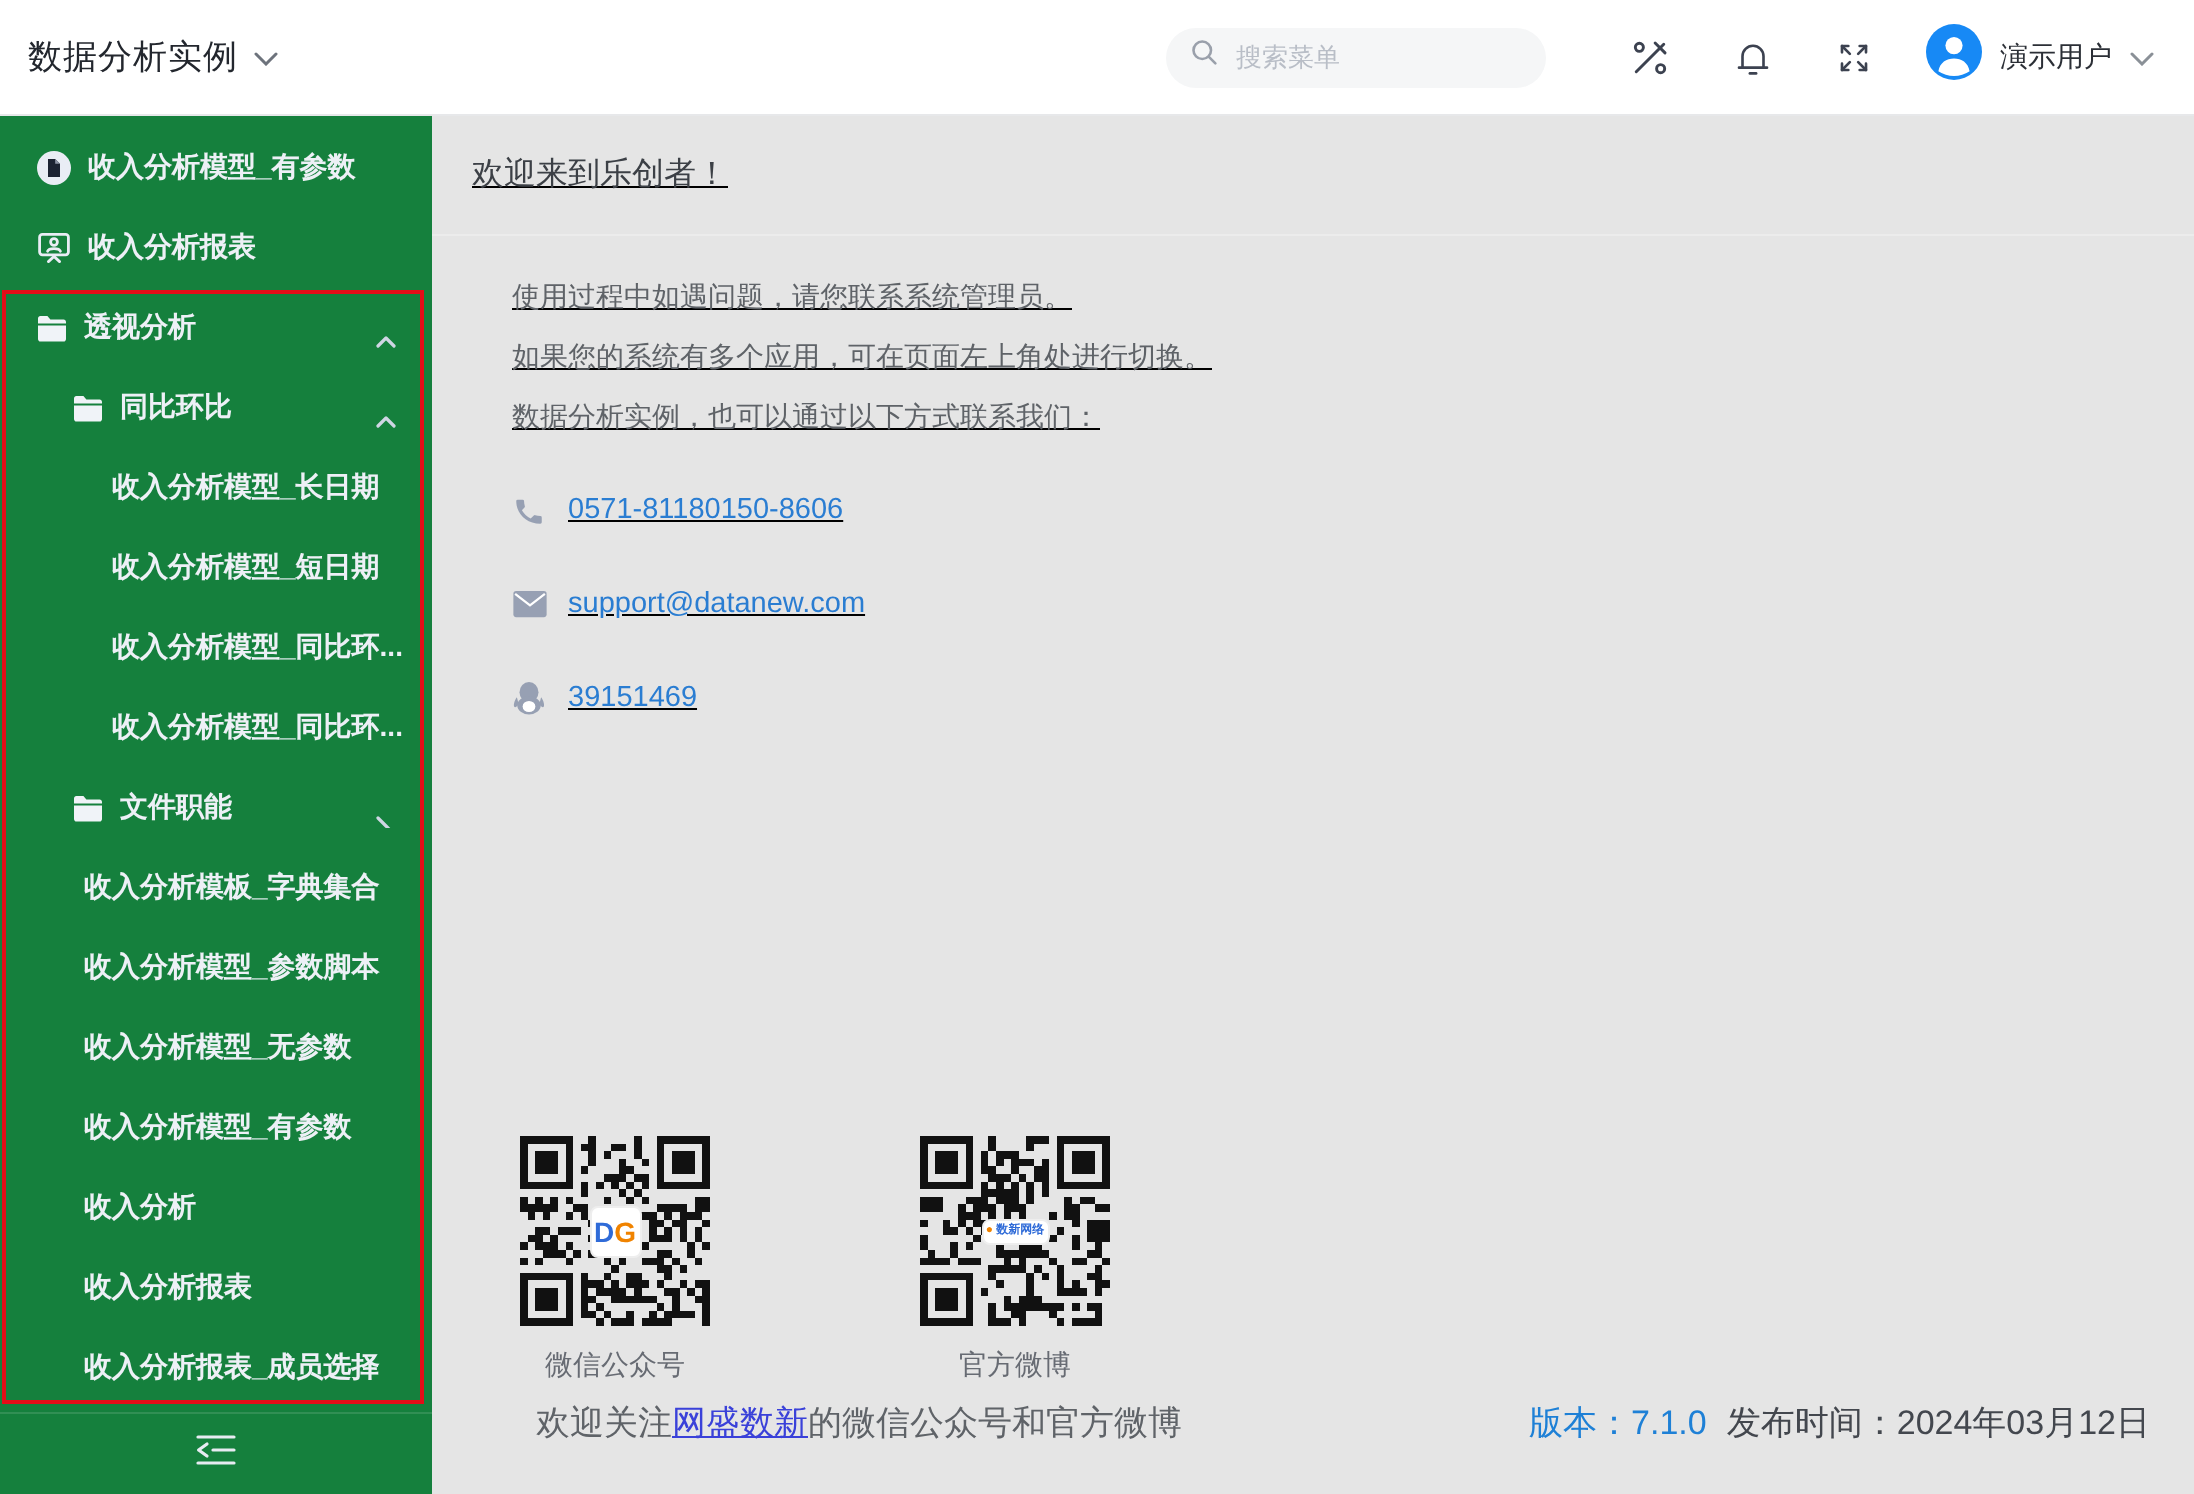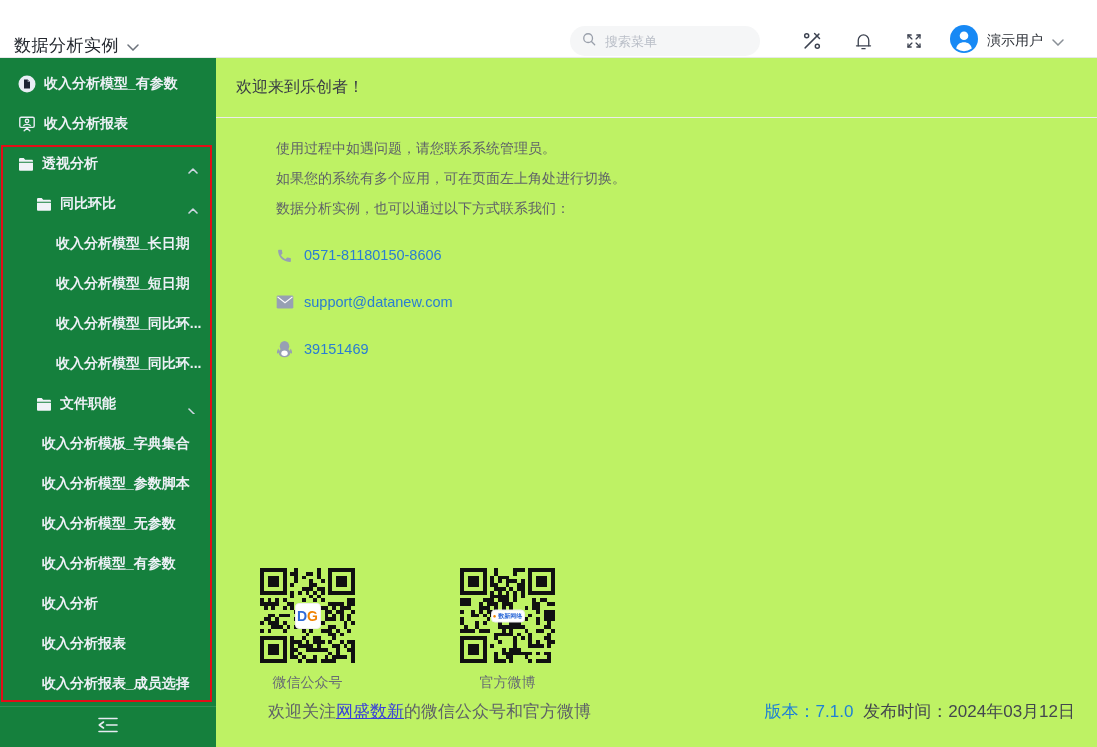--- a/index.html
+++ b/index.html
@@ -7,22 +7,22 @@
   body {
     width:1097px; height:747px; overflow:hidden; background:#fff;
     font-family:"Liberation Sans", sans-serif;
     position:relative;
   }
 
   
   .top-header {
     position:absolute; top:0; left:0; width:1097px; height:58px;
     background:#fff; border-bottom:1px solid #e7e8ea;
-    display:flex; align-items:flex-end; justify-content:space-between;
-    padding:0 33px 0 14px; z-index:10;
+    display:flex; align-items:center; justify-content:space-between;
+    padding:0 20px 0 14px; z-index:10;
   }
   .app-switcher { display:flex; align-items:center; gap:8px; cursor:pointer; }
   .app-title { font-size:17px; color:#23272e; font-weight:500; letter-spacing:0.5px; }
   .header-right { display:flex; align-items:center; }
   .search-pill {
     width:190px; height:30px; background:#f5f6f7; border-radius:15px;
     display:flex; align-items:center; padding:0 12px; margin-right:40px;
   }
   .search-pill input {
     border:none; outline:none; background:transparent; width:150px;
@@ -57,27 +57,27 @@
     position:absolute; top:87px; left:1px; width:211px; height:557px;
     border:2px solid #e30d18; pointer-events:none; z-index:8;
   }
   .collapse-bar {
     position:absolute; bottom:0; left:0; right:0; height:41px;
     border-top:1px solid rgba(255,255,255,0.12);
     display:flex; align-items:center; justify-content:center; cursor:pointer;
   }
 
   
-  .main-area { position:absolute; top:58px; left:216px; right:0; bottom:0; background:#bef264; }
+  .main-area { position:absolute; top:58px; left:216px; right:0; bottom:0; background:#e5e5e5;text-decoration:underline; }
   .welcome-bar {
     height:60px; border-bottom:1px solid #ececec;
     display:flex; align-items:center; padding-left:20px;
   }
   .welcome-title { font-size:16px; color:#3c4046; font-weight:400; margin:0; }
-  .content-body { position:relative; height:629px; padding:15px 0 0 60px; }
+  .content-body { position:relative; height:629px; padding:15px 0 0 40px; }
   .content-body p.line { margin:0; line-height:30px; font-size:14px; color:#5f6368; }
 
   .contacts { margin-top:22px; }
   .contact-row { display:flex; align-items:center; margin-bottom:27px; height:20px; }
   .contact-row .ci { width:22px; display:flex; align-items:center; }
   .contact-row a { color:#2a7dd2; font-size:14.5px; text-decoration:none; margin-left:6px; }
 
   .qr-row { position:absolute; left:44px; top:450px; display:flex; gap:105px; }
   .qr-fig { width:95px; text-align:center; }
   .qr-box { position:relative; width:95px; height:95px; }

